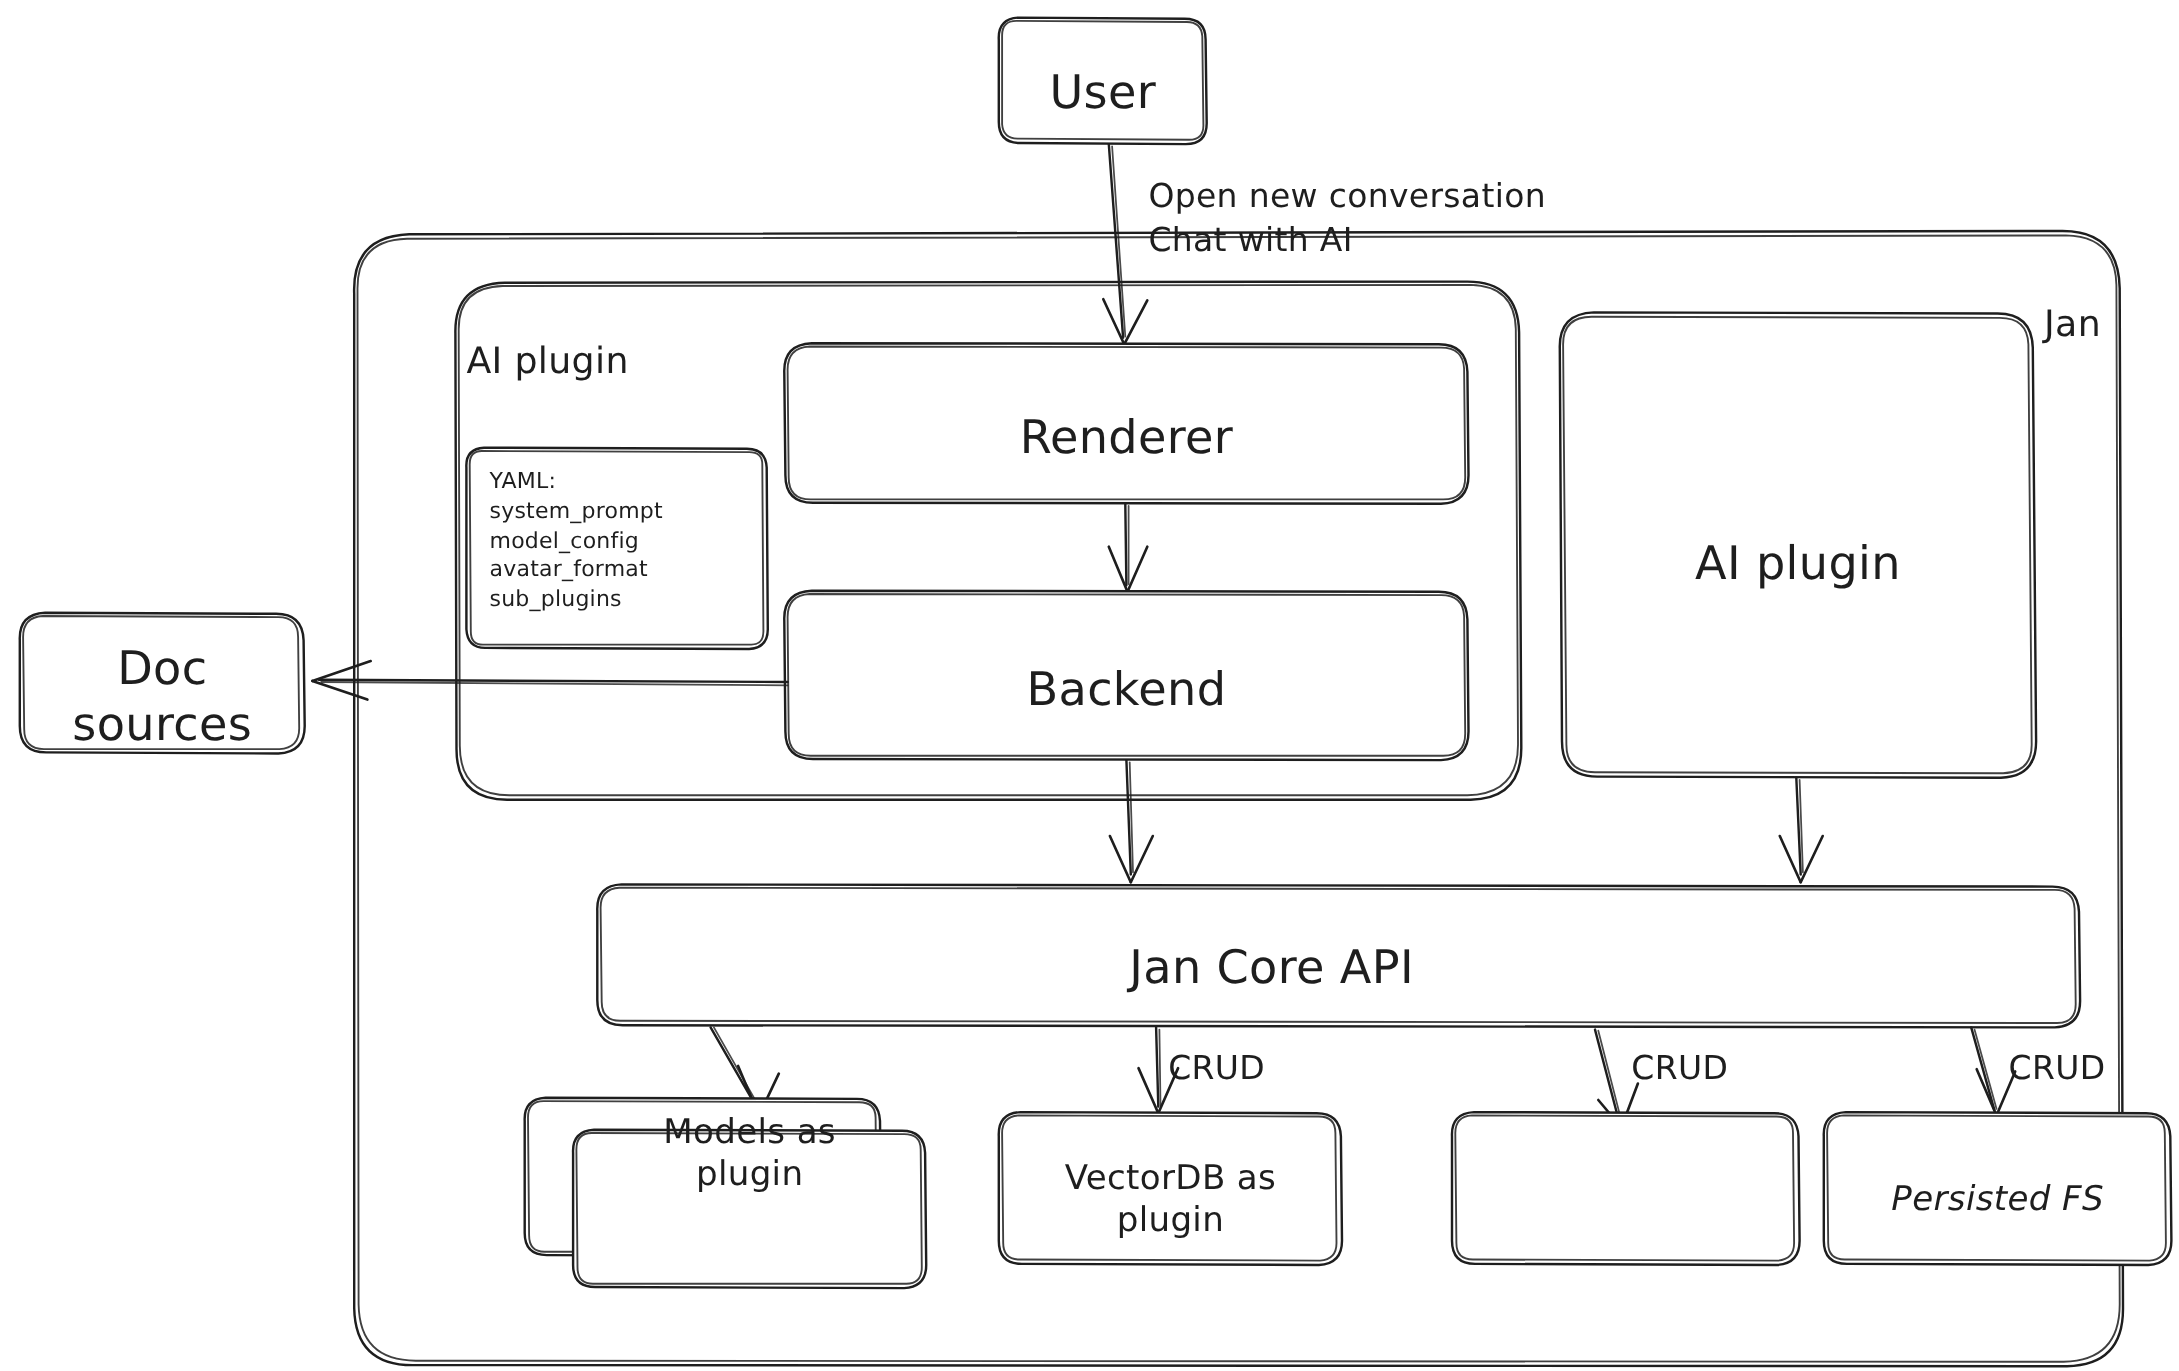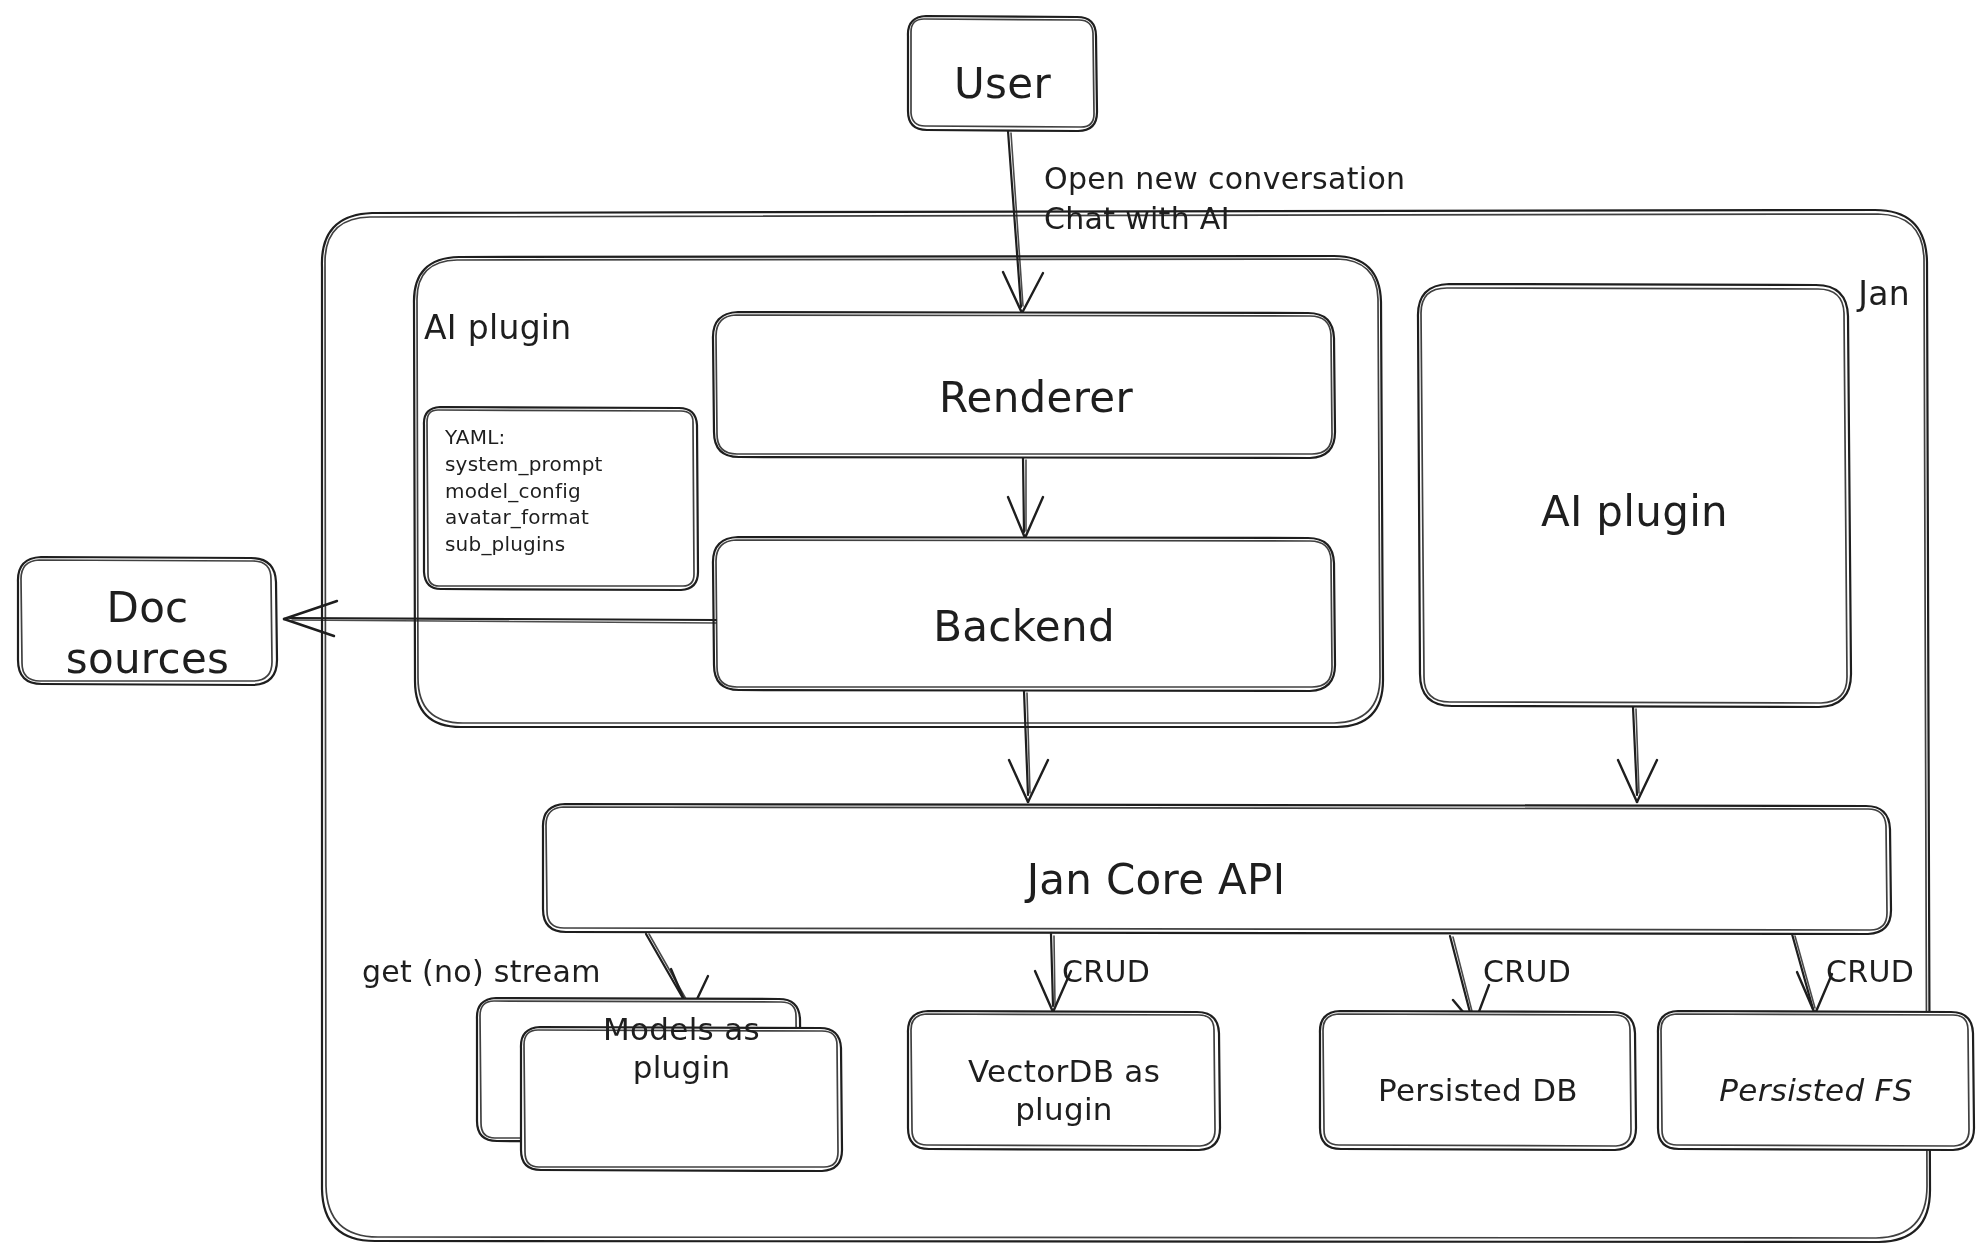--- a/index.html
+++ b/index.html
@@ -212,41 +212,39 @@
   <div class="node-label lbl-lg" style="left:424px; top:305px; width:230px; height:46px; justify-content:flex-start;">AI plugin</div>
 
   <div class="node-label lbl-lg" style="left:1800px; top:273px; width:110px; height:42px; justify-content:flex-end;">Jan</div>
 
   <div class="node-label lbl-yaml" style="left:445px; top:424px; width:250px; height:165px;">YAML:
 system_prompt
 model_config
 avatar_format
 sub_plugins</div>
 
-  <div class="node-label lbl-xl" style="left:714px; top:339px; width:620px; height:118px;margin-left:12px;">Renderer</div>
+  <div class="node-label lbl-xl" style="left:714px; top:339px; width:620px; height:118px;">Renderer</div>
 
   <div class="node-label lbl-xl" style="left:714px; top:564px; width:620px; height:126px;">Backend</div>
 
   <div class="node-label lbl-xl" style="left:18px; top:582px; width:259px; height:102px;">Doc sources</div>
 
   <div class="node-label lbl-xl" style="left:1419px; top:317px; width:431px; height:389px;">AI plugin</div>
 
   <div class="node-label lbl-xl" style="left:543px; top:828px; width:1226px; height:104px;text-align:right;">Jan Core API</div>
 
-  <div class="edge-label" style="left:362px; top:952px; width:330px;">get (no) stream</div>
 
   <div class="edge-label" style="left:1062px; top:952px; width:140px;">CRUD</div>
 
   <div class="edge-label" style="left:1483px; top:952px; width:140px;">CRUD</div>
 
   <div class="edge-label" style="left:1826px; top:952px; width:150px;">CRUD</div>
 
   <div class="node-label lbl-md" style="left:521px; top:988px; width:321px; height:122px;">Models as
 plugin</div>
 
   <div class="node-label lbl-md" style="left:908px; top:1033px; width:312px; height:116px;">VectorDB as
 plugin</div>
 
-  <div class="node-label lbl-md" style="left:1320px; top:1033px; width:316px; height:116px;">Persisted DB</div>
 
   <div class="node-label lbl-md" style="left:1658px; top:1033px; width:316px; height:116px;font-style:italic;">Persisted FS</div>
 
 </div>
 
 </body></html>

